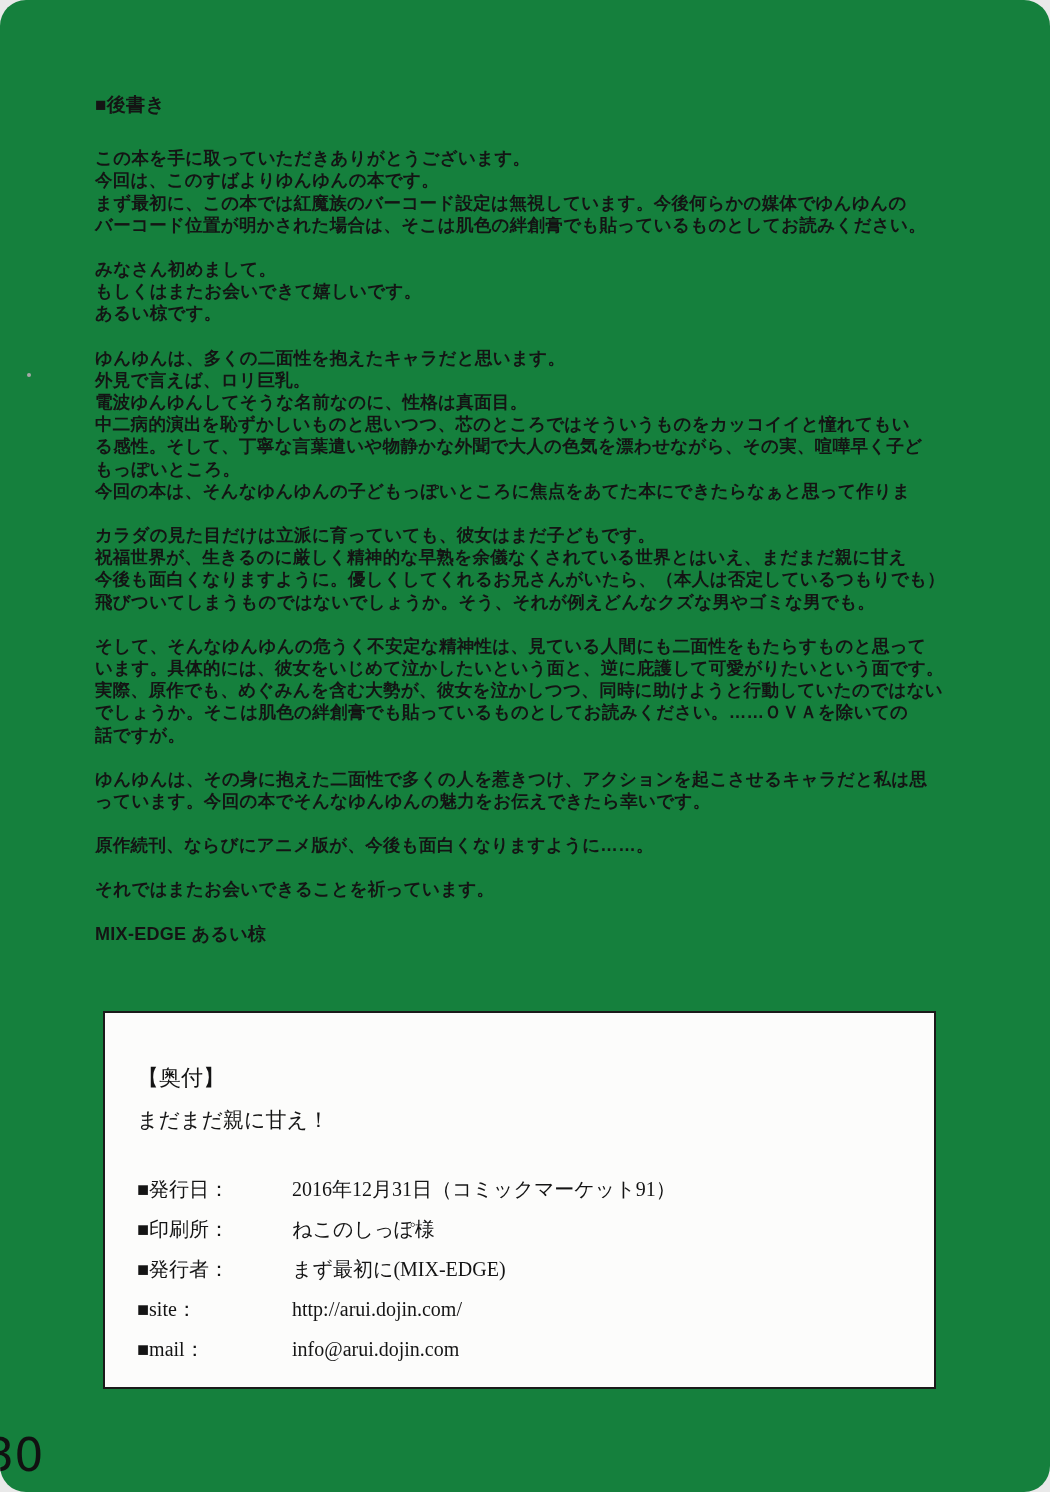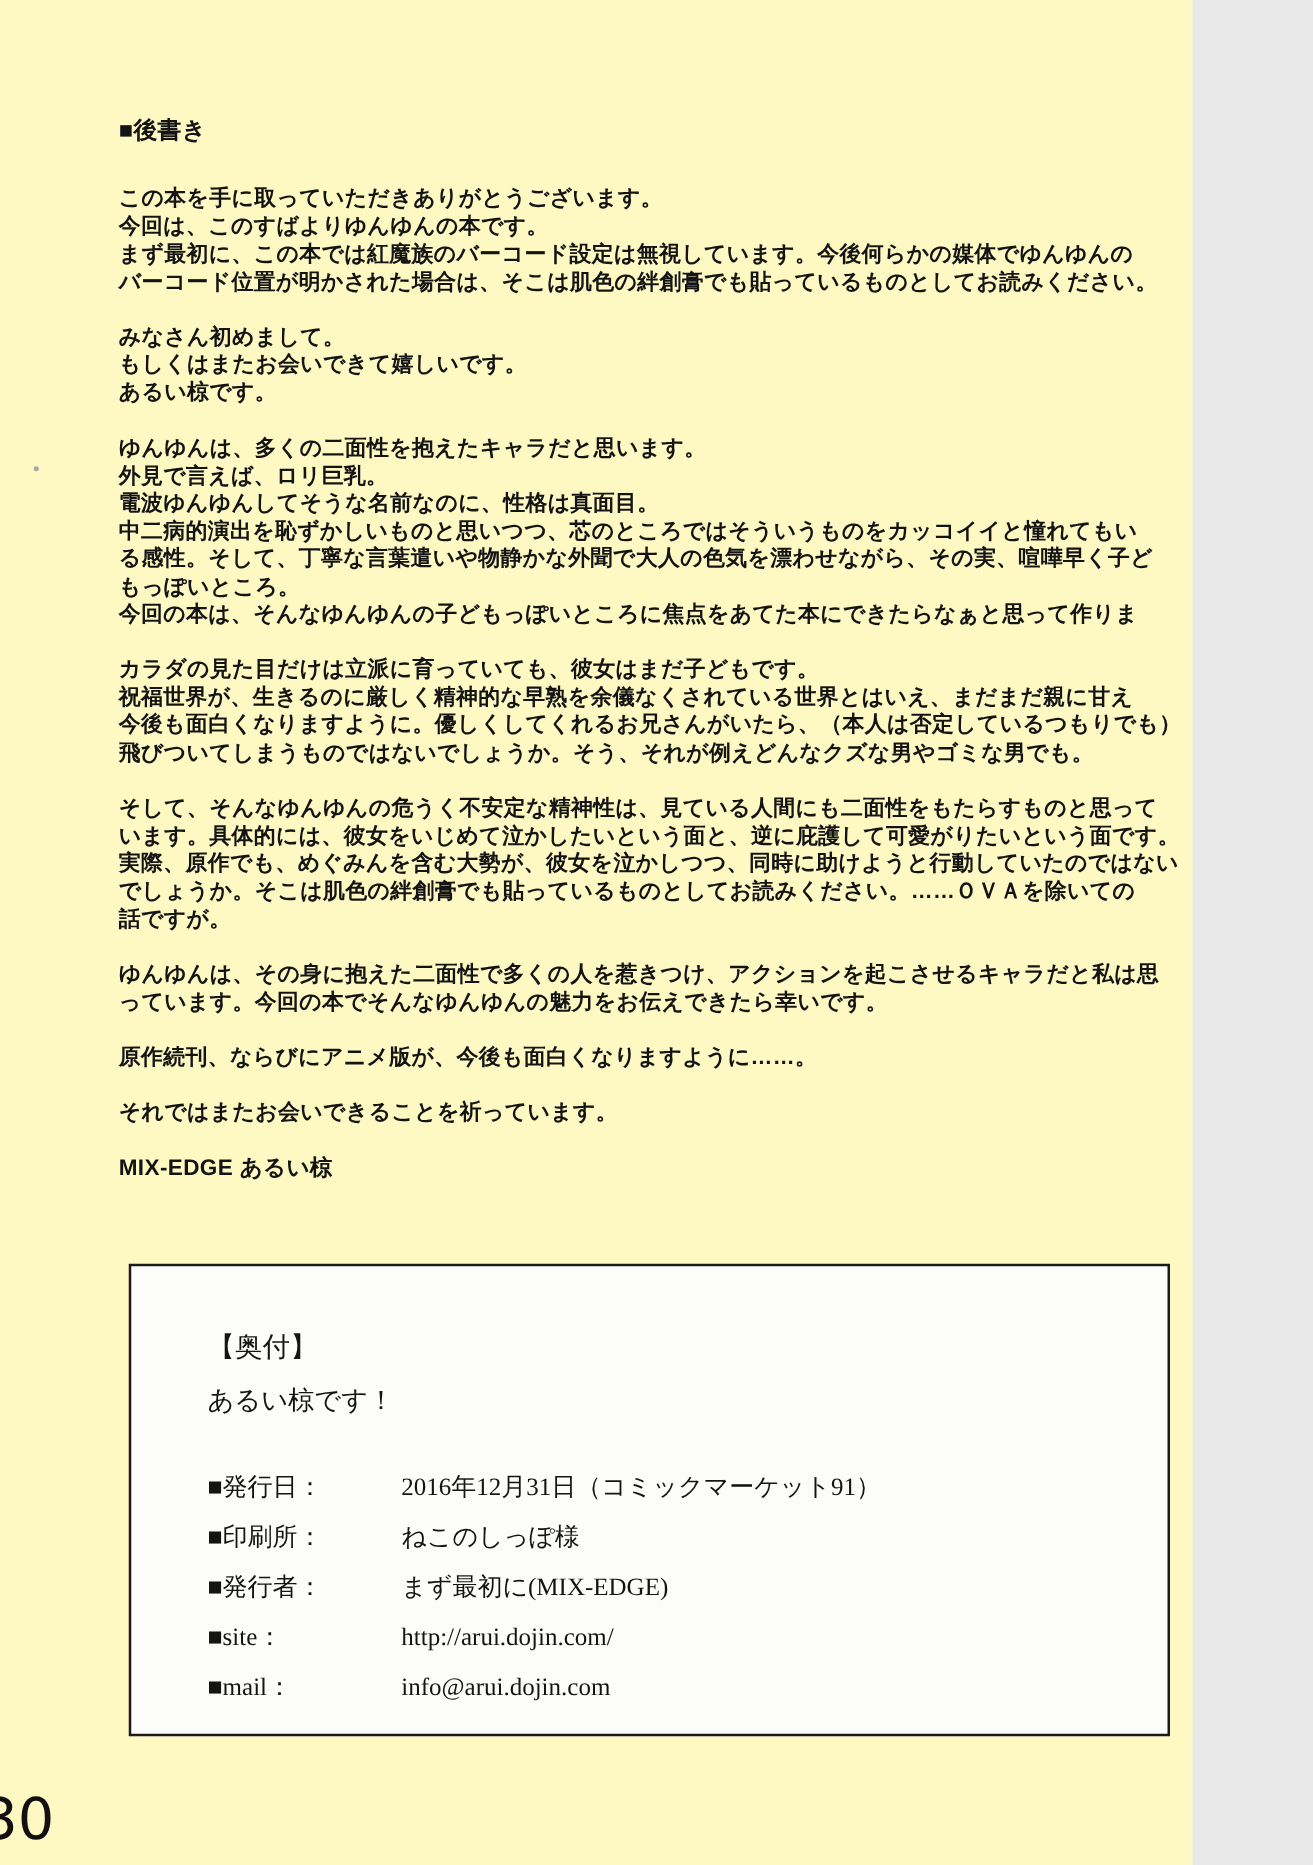--- a/index.html
+++ b/index.html
@@ -1,22 +1,23 @@
 <!DOCTYPE html>
 <html><head>
 <meta charset="utf-8">
 <style>
   html, body { margin: 0; padding: 0; background: #e9e9e9; }
   .page {
     position: relative;
-    width: 954px;
+    width: 1050px;
     height: 1492px;
-    background: #fef9c3;
+    background: #15803d;
     overflow: hidden;
     color: #141414;
+    border-radius: 26px;
   }
   .afterword {
     position: absolute;
     left: 95px;
     top: 94px;
     width: 860px;
     font-family: "Liberation Sans", "DejaVu Sans", sans-serif;
     font-weight: 600;
     font-size: 17.5px;
     line-height: 22.2px;
@@ -38,21 +39,21 @@
     position: absolute;
     left: 103px;
     top: 1011px;
     width: 833px;
     height: 378px;
     box-sizing: border-box;
     border: 2px solid #1a1a1a;
     font-family: "Liberation Serif", "DejaVu Serif", serif;
     background: #fcfcfb;
   }
-  .colophon-inner { padding: 50px 30px 0 32px; margin-left: 29px; }
+  .colophon-inner { padding: 50px 30px 0 32px; }
   .colophon-title {
     font-size: 22px;
     margin: 0 0 13px 0;
   }
   .colophon-book {
     font-size: 21px;
     margin: 0;
   }
   .colophon-rows { margin-top: 42px; }
   .crow {
@@ -141,21 +142,21 @@
     <p class="para">
       <span class="line">それではまたお会いできることを祈っています。</span>
     </p>
 
     <div class="signature">MIX-EDGE あるい椋</div>
   </div>
 
   <div class="colophon">
     <div class="colophon-inner">
       <div class="colophon-title">【奥付】</div>
-      <div class="colophon-book">あるい椋です！</div>
+      <div class="colophon-book">まだまだ親に甘え！</div>
 
       <div class="colophon-rows">
         <div class="crow">
           <span class="clabel">■発行日：</span>
           <span class="cvalue">2016年12月31日（コミックマーケット91）</span>
         </div>
         <div class="crow">
           <span class="clabel">■印刷所：</span>
           <span class="cvalue">ねこのしっぽ様</span>
         </div>

